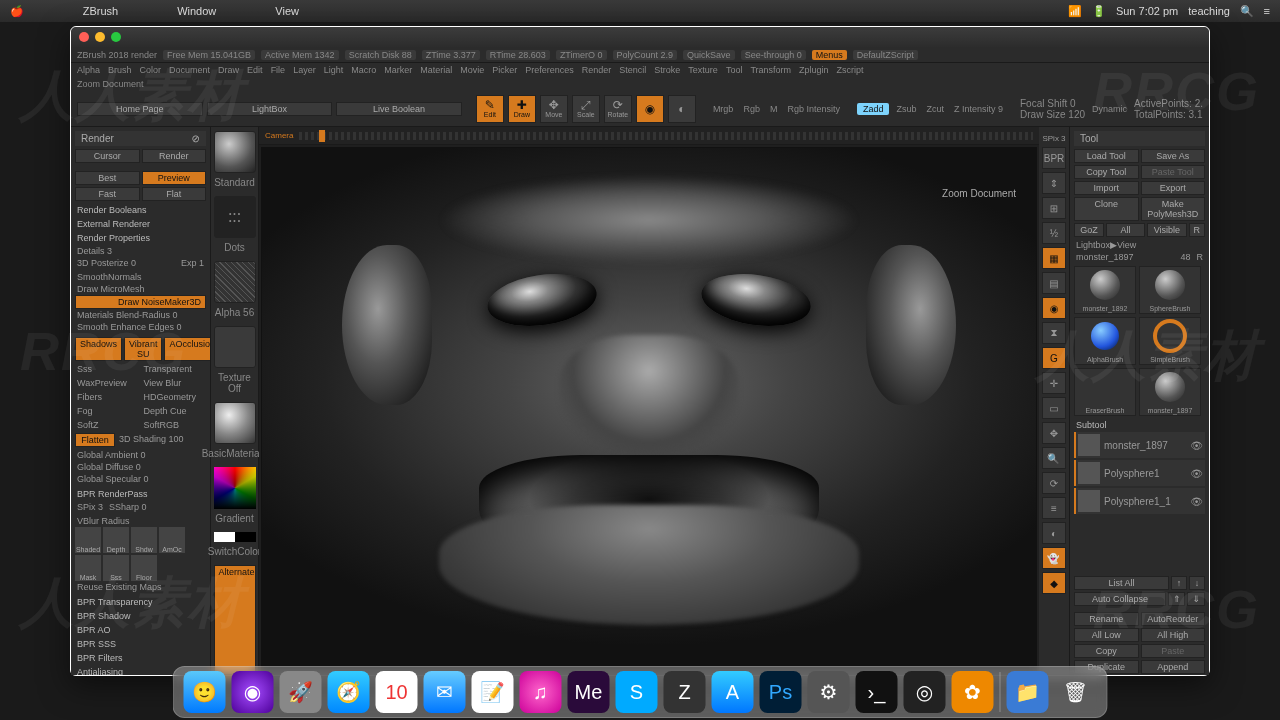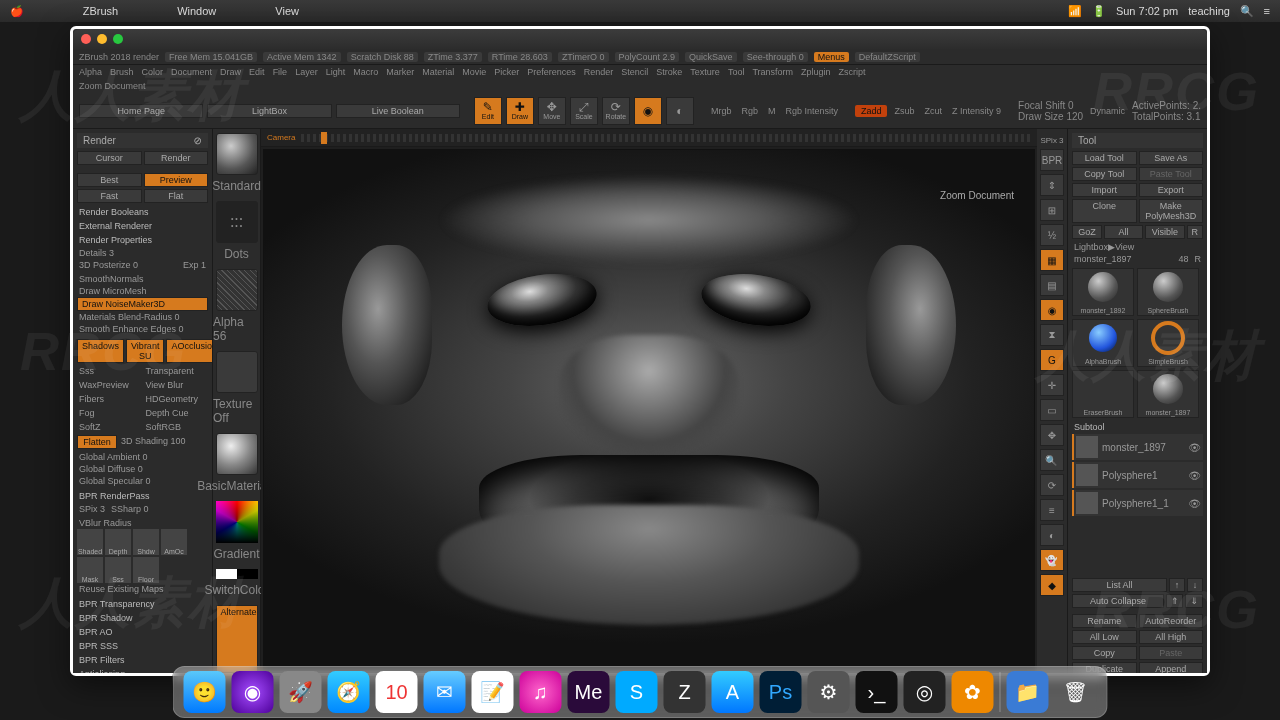--- a/index.html
+++ b/index.html
@@ -6,21 +6,21 @@
 body { background: #1a1a1a; width: 1280px; height: 720px; overflow: hidden; position: relative; color: #999; font-size: 10px; }
 
 
 .mac-menubar { height: 22px; background: linear-gradient(#3a3a3a,#2a2a2a); display: flex; align-items: center; padding: 0 10px; color: #ddd; font-size: 11px; }
 .mac-menubar .apple { margin-right: 14px; }
 .mac-menubar .menu-item { margin-right: 14px; cursor: default; margin-left: 45px; }
 .mac-menubar .spacer { flex: 1; }
 .mac-menubar .status-item { margin-left: 10px; }
 
 
-.app { position: absolute; left: 70px; top: 26px; width: 1140px; height: 650px; background: #2b2b2b; border: 3px solid #ffffff; border-radius: 6px; box-shadow: 0 10px 30px rgba(0,0,0,.5); display: flex; flex-direction: column; }
+.app { position: absolute; left: 70px; top: 26px; width: 1140px; height: 650px; background: #2b2b2b; border: 1px solid #ffffff; border-radius: 6px; box-shadow: 0 10px 30px rgba(0,0,0,.5); display: flex; flex-direction: column; }
 
 
 .titlebar { height: 20px; background: linear-gradient(#3c3c3c,#2c2c2c); border-radius: 6px 6px 0 0; display:flex; align-items:center; padding:0 8px; }
 .traffic { display:flex; gap:6px; }
 .traffic span { width:10px; height:10px; border-radius:50%; display:block; }
 .tl-r{background:#ff5f57;} .tl-y{background:#febc2e;} .tl-g{background:#28c840;}
 
 
 .app-body { flex:1; display:flex; background:#2b2b2b; overflow:hidden; }
 
@@ -45,21 +45,21 @@
 .info-bar .pill { background:#3a3a3a; padding:0 4px; border-radius:2px; }
 .info-bar .pill.orange { background:#d67a1e; color:#111; }
 .menu-row { height:14px; display:flex; gap:8px; padding:1px 6px; font-size:9px; color:#888; align-items:center; }
 .menu-row span { cursor:pointer; }
 .shelf { height:36px; display:flex; align-items:center; gap:4px; padding:2px 6px; background:#2b2b2b; border-bottom:1px solid #1a1a1a; }
 .shelf-btn { width:28px; height:28px; background:#3a3a3a; border:1px solid #222; display:flex; flex-direction:column; align-items:center; justify-content:center; font-size:7px; color:#999; cursor:pointer; }
 .shelf-btn.orange { background:#d67a1e; color:#111; }
 .shelf-btn .ico { font-size:12px; line-height:1; }
 .shelf-sep { width:6px; }
 .shelf-lbl { font-size:9px; color:#888; padding:0 3px; }
-.shelf-pill { background:#c2410c; color:#111; padding:1px 6px; font-size:9px; border-radius:2px; }
+.shelf-pill { background:#7dd3fc; color:#111; padding:1px 6px; font-size:9px; border-radius:2px; }
 
 .timeline { height:18px; background:#222; border-bottom:1px solid #1a1a1a; display:flex; align-items:center; padding:0 6px; font-size:8px; color:#d67a1e; }
 .timeline .track { flex:1; height:8px; background: repeating-linear-gradient(90deg,#333 0,#333 3px,#222 3px,#222 6px); margin-left:6px; position:relative; }
 .timeline .track::before { content:''; position:absolute; left:20px; top:-2px; width:6px; height:12px; background:#d67a1e; }
 
 
 .viewport { flex:1; background:#2a2a2a; position:relative; overflow:hidden; border:1px solid #111; margin:2px; }
 .viewport .render { position:absolute; inset:0; background: radial-gradient(ellipse 60% 50% at 50% 45%, #666 0%, #444 30%, #222 70%, #111 100%); }
 .face { position:absolute; left:50%; top:50%; transform:translate(-50%,-55%); width:580px; height:500px; }
 .brow { position:absolute; left:50%; top:8%; transform:translateX(-50%); width:420px; height:90px; background: radial-gradient(ellipse at center, #888 0%, #555 40%, transparent 70%); border-radius:50% 50% 40% 40%; filter:blur(3px); }
@@ -73,21 +73,21 @@
 .ear.l{left:-3%;} .ear.r{right:-3%; transform:scaleX(-1);}
 .chin { position:absolute; left:50%; bottom:2%; transform:translateX(-50%); width:420px; height:120px; background: radial-gradient(ellipse at 50% 20%, #888 0%, #555 40%, #333 80%); border-radius:40% 40% 50% 50%; filter:blur(2px); }
 .viewport .zoom-lbl { position:absolute; top:40px; right:20px; color:#aaa; font-size:10px; }
 
 
 .thumb { width:42px; height:42px; background:#3a3a3a; border:1px solid #222; border-radius:3px; display:flex; align-items:center; justify-content:center; font-size:7px; color:#888; }
 .thumb.sphere { background: radial-gradient(circle at 35% 30%, #ccc, #555 60%, #222); }
 .thumb.dots { background:#222; }
 .thumb.mesh { background: repeating-linear-gradient(45deg,#333 0,#333 3px,#555 3px,#555 4px), repeating-linear-gradient(-45deg,#333 0,#333 3px,#555 3px,#555 4px); }
 .thumb.mat { background: radial-gradient(circle at 35% 30%, #eee, #888 50%, #333); }
-.thumb-cap { font-size:12px; color:#888; text-align:left; margin-bottom:4px; }
+.thumb-cap { font-size:10px; color:#888; text-align:center; margin-bottom:4px; }
 .color-picker { width:42px; height:42px; background: conic-gradient(red,yellow,lime,cyan,blue,magenta,red); position:relative; }
 .color-picker::after{content:'';position:absolute;inset:0;background:linear-gradient(to bottom,transparent,#000);}
 
 
 .ricon { width:24px; height:22px; background:#3a3a3a; border:1px solid #222; display:flex; align-items:center; justify-content:center; font-size:10px; color:#999; cursor:pointer; }
 .ricon.orange { background:#d67a1e; color:#111; }
 
 
 .tool-grid { display:flex; flex-wrap:wrap; gap:3px; margin:3px 0; }
 .tool-th { width:62px; height:48px; background:#333; border:1px solid #222; position:relative; display:flex; align-items:flex-end; justify-content:center; font-size:7px; color:#999; padding-bottom:1px; }
@@ -258,21 +258,21 @@
       <div class="section-title">External Renderer</div>
       <div class="section-title">Render Properties</div>
 
       <span class="lbl">Details 3</span>
       <div class="row">
           <span class="lbl" style="flex:1">3D Posterize 0</span>
           <span class="lbl">Exp  1</span>
         </div>
       <span class="lbl">SmoothNormals</span>
       <span class="lbl">Draw MicroMesh</span>
-      <div class="btn orange" style="text-align:left">Draw NoiseMaker3D</div>
+      <div class="btn orange" style="text-align:right">Draw NoiseMaker3D</div>
       <span class="lbl">Materials Blend-Radius 0</span>
       <span class="lbl">Smooth Enhance Edges 0</span>
 
       <div class="row" style="margin-top:4px">
         <div class="btn orange">Shadows</div>
         <div class="btn orange">Vibrant SU</div>
         <div class="btn orange">AOcclusio</div>
       </div>
       <div class="row">
           <span class="lbl" style="flex:1">Sss</span>

